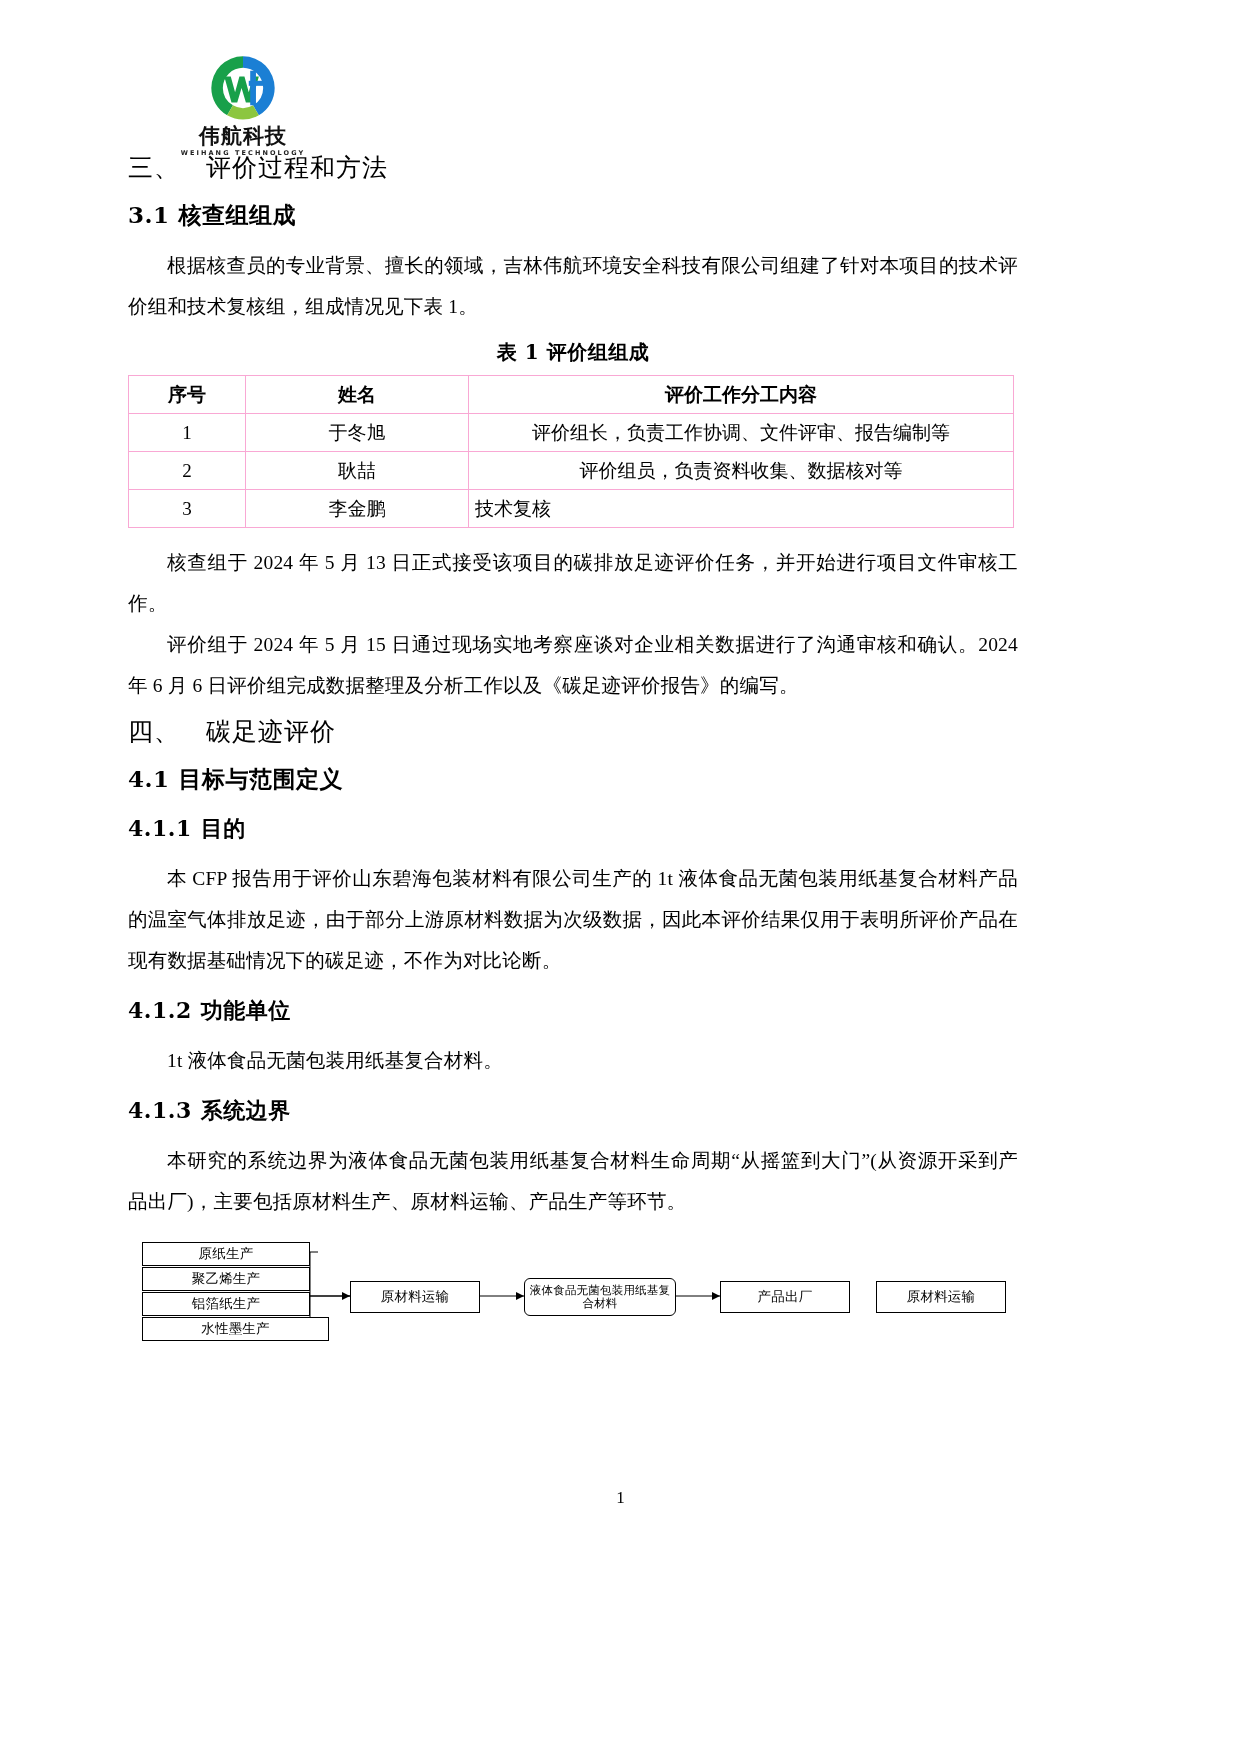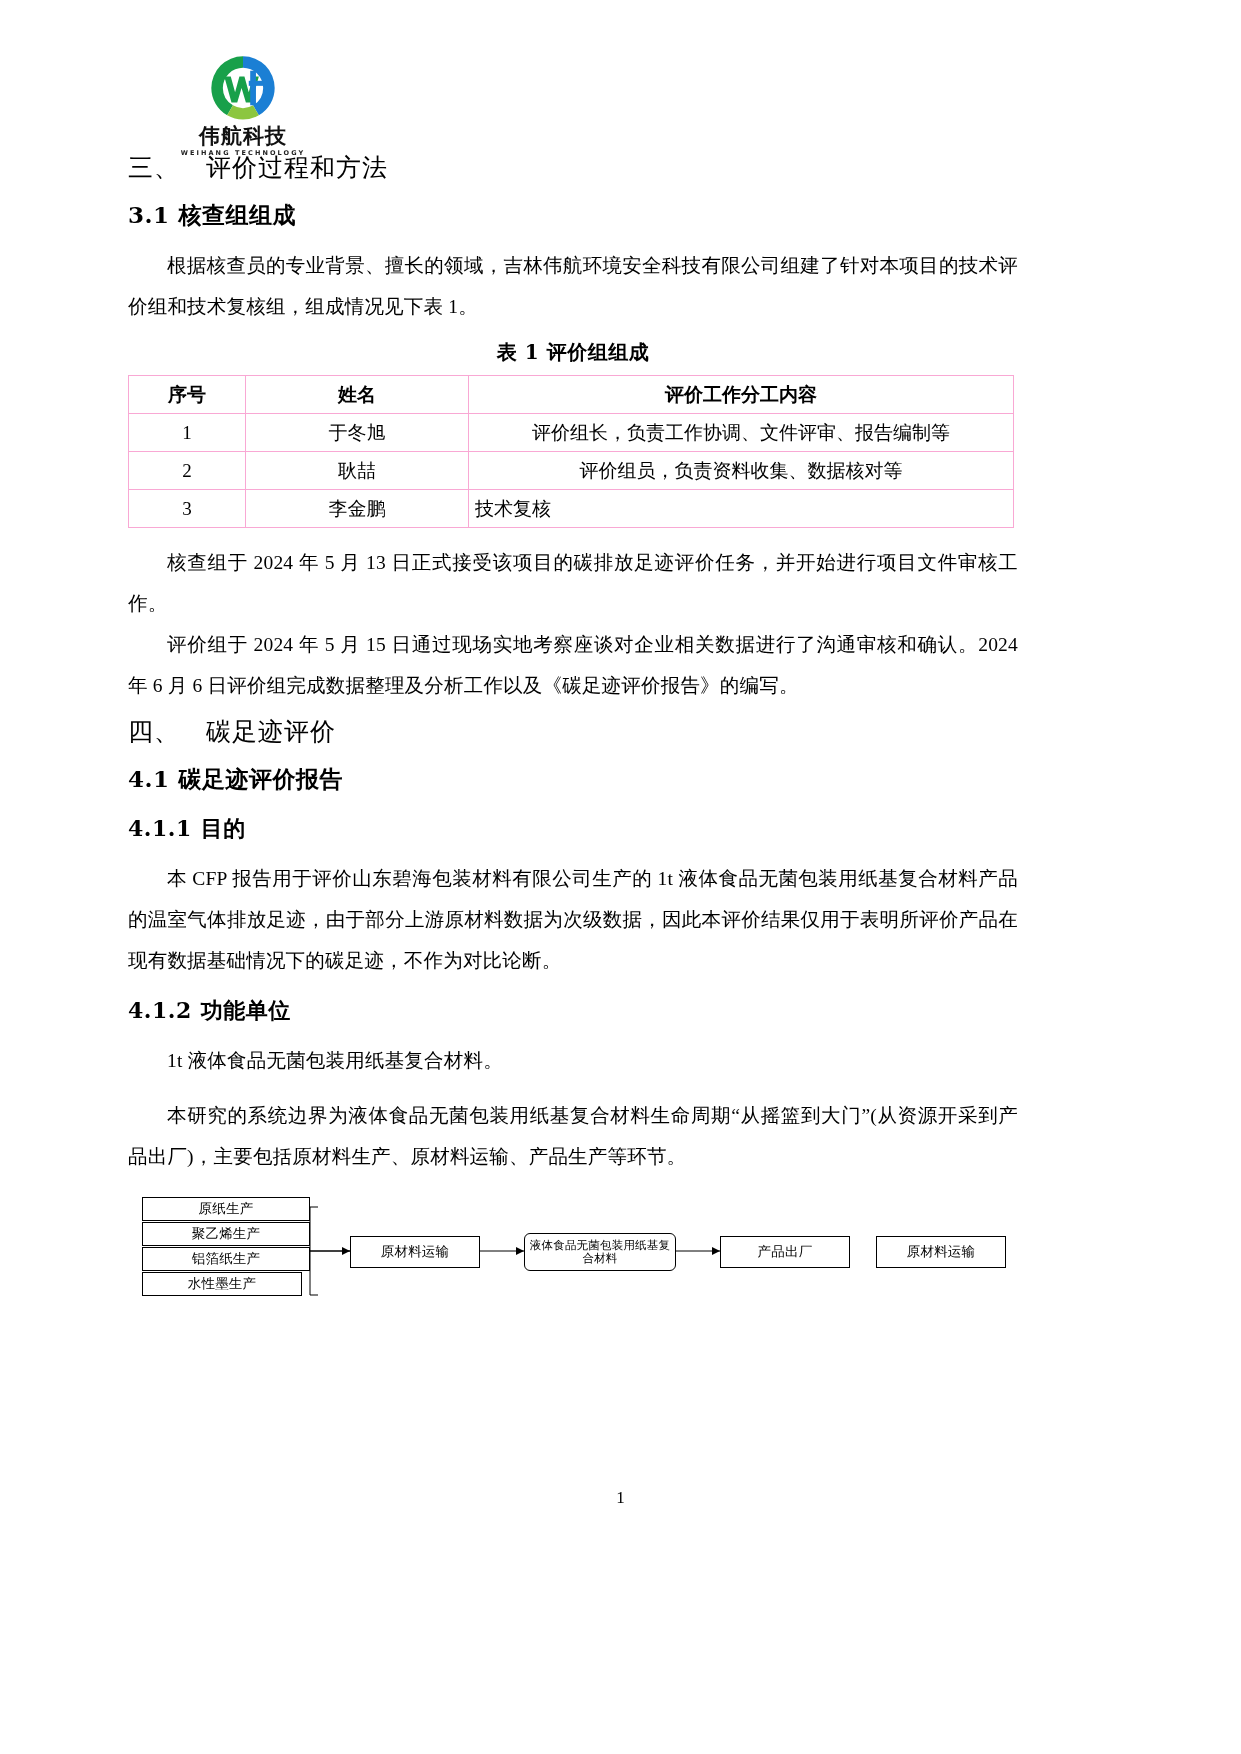--- a/index.html
+++ b/index.html
@@ -241,37 +241,40 @@
 
     <div class="spacer-sm"></div>
     <p class="body-text">核查组于 2024 年 5 月 13 日正式接受该项目的碳排放足迹评价任务，并开始进行项目文件审核工作。</p>
     <p class="body-text">评价组于 2024 年 5 月 15 日通过现场实地考察座谈对企业相关数据进行了沟通审核和确认。2024 年 6 月 6 日评价组完成数据整理及分析工作以及《碳足迹评价报告》的编写。</p>
 
     <h1 class="sec-h1" style="margin-top:8px;">
       <span class="num">四、</span><span>碳足迹评价</span>
     </h1>
 
     <h2 class="sec-h2" style="margin-top:14px;">
-      <span class="num">4.1</span><span>碳足迹评价报告</span>
+      <span class="num">4.1</span><span>目标与范围定义</span>
     </h2>
 
     <h3 class="sec-h3" style="margin-top:18px;">
       <span class="num">4.1.1</span><span>目的</span>
     </h3>
 
     <div class="spacer-sm"></div>
     <p class="body-text">本 CFP 报告用于评价山东碧海包装材料有限公司生产的 1t 液体食品无菌包装用纸基复合材料产品的温室气体排放足迹，由于部分上游原材料数据为次级数据，因此本评价结果仅用于表明所评价产品在现有数据基础情况下的碳足迹，不作为对比论断。</p>
 
     <h3 class="sec-h3" style="margin-top:14px;">
       <span class="num">4.1.2</span><span>功能单位</span>
     </h3>
 
     <div class="spacer-sm"></div>
     <p class="body-text">1t 液体食品无菌包装用纸基复合材料。</p>
 
+    <h3 class="sec-h3" style="margin-top:14px;">
+      <span class="num">4.1.3</span><span>系统边界</span>
+    </h3>
 
     <div class="spacer-sm"></div>
     <p class="body-text">本研究的系统边界为液体食品无菌包装用纸基复合材料生命周期“从摇篮到大门”(从资源开采到产品出厂)，主要包括原材料生产、原材料运输、产品生产等环节。</p>
 
     <div class="figure-wrap">
       <svg width="890" height="112" viewBox="0 0 890 112" style="position:absolute;left:0;top:0;">
 
         <path d="M190 12 L182 12 L182 100 L190 100" fill="none" stroke="#000" stroke-width="1"></path>
         <path d="M182 56 L222 56" fill="none" stroke="#000" stroke-width="1"></path>
 
@@ -281,21 +284,21 @@
         <path d="M352 56 L396 56" fill="none" stroke="#000" stroke-width="1"></path>
         <polygon points="396,56 388,52 388,60" fill="#000"></polygon>
 
         <path d="M548 56 L592 56" fill="none" stroke="#000" stroke-width="1"></path>
         <polygon points="592,56 584,52 584,60" fill="#000"></polygon>
       </svg>
 
       <div class="node" style="left:14px;  top:2px;  width:168px; height:24px;">原纸生产</div>
       <div class="node" style="left:14px;  top:27px; width:168px; height:24px;">聚乙烯生产</div>
       <div class="node" style="left:14px;  top:52px; width:168px; height:24px;">铝箔纸生产</div>
-      <div class="node" style="left:14px;  top:77px; width:160px; height:24px;">水性墨生产</div>
+      <div class="node" style="left:14px;  top:77px; width:187px; height:24px;">水性墨生产</div>
 
       <div class="node" style="left:222px; top:41px; width:130px; height:32px;">原材料运输</div>
 
       <div class="node two-line" style="left:396px; top:38px; width:152px; height:38px;border-radius:6px;">液体食品无菌包装用纸基复合材料</div>
 
       <div class="node" style="left:592px; top:41px; width:130px; height:32px;">产品出厂</div>
 
       <div class="node" style="left:748px; top:41px; width:130px; height:32px;">原材料运输</div>
     </div>
 

